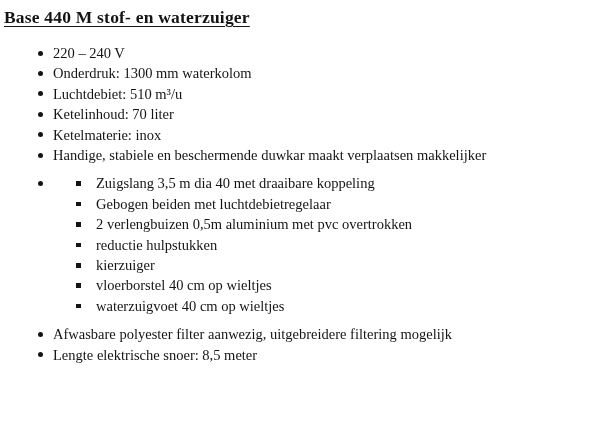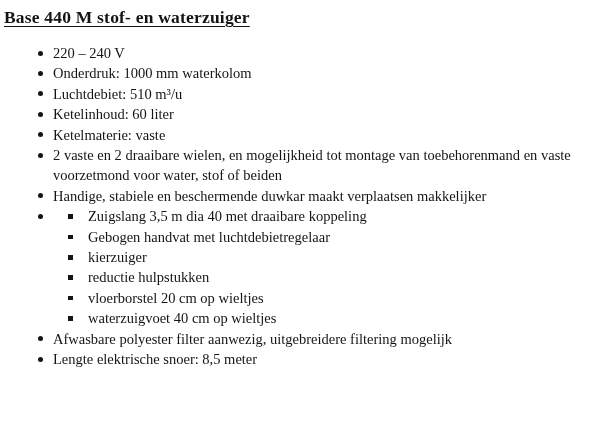--- a/index.html
+++ b/index.html
@@ -46,21 +46,21 @@
     position: absolute;
     left: 34px;
     top: 7.5px;
     width: 5px;
     height: 5px;
     border-radius: 50%;
     background: #141414;
   }
   ul.sub-list {
     list-style: none;
-    margin: 0;
+    margin: 8px;
     padding: 0;
   }
   ul.sub-list > li {
     position: relative;
     padding-left: 35px;
   }
   ul.sub-list > li::before {
     content: "";
     position: absolute;
     left: 15px;
@@ -70,30 +70,30 @@
     background: #141414;
   }
 </style>
 </head>
 <body>
 
 <div class="page">
   <h1 class="title">Base 440 M stof- en waterzuiger</h1>
   <ul class="spec-list" id="spec-list">
       <li><span>220 – 240 V</span></li>
-      <li><span>Onderdruk: 1000 mm waterkolom</span></li>
+      <li><span>Onderdruk: 1300 mm waterkolom</span></li>
       <li><span>Luchtdebiet: 510 m³/u</span></li>
-      <li><span>Ketelinhoud: 60 liter</span></li>
-      <li><span>Ketelmaterie: vaste</span></li>
-      <li><span>2 vaste en 2 draaibare wielen, en mogelijkheid tot montage van toebehorenmand en vaste voorzetmond voor water, stof of beiden</span></li>
+      <li><span>Ketelinhoud: 70 liter</span></li>
+      <li><span>Ketelmaterie: inox</span></li>
       <li><span>Handige, stabiele en beschermende duwkar maakt verplaatsen makkelijker</span></li>
       <li><ul class="sub-list">
           <li>Zuigslang 3,5 m dia 40 met draaibare koppeling</li>
-          <li>Gebogen handvat met luchtdebietregelaar</li>
+          <li>Gebogen beiden met luchtdebietregelaar</li>
+          <li>2 verlengbuizen 0,5m aluminium met pvc overtrokken</li>
+          <li>reductie hulpstukken</li>
           <li>kierzuiger</li>
-          <li>reductie hulpstukken</li>
-          <li>vloerborstel 20 cm op wieltjes</li>
+          <li>vloerborstel 40 cm op wieltjes</li>
           <li>waterzuigvoet 40 cm op wieltjes</li>
         </ul></li>
       <li><span>Afwasbare polyester filter aanwezig, uitgebreidere filtering mogelijk</span></li>
       <li><span>Lengte elektrische snoer: 8,5 meter</span></li>
     </ul>
 </div>
 
 </body></html>

